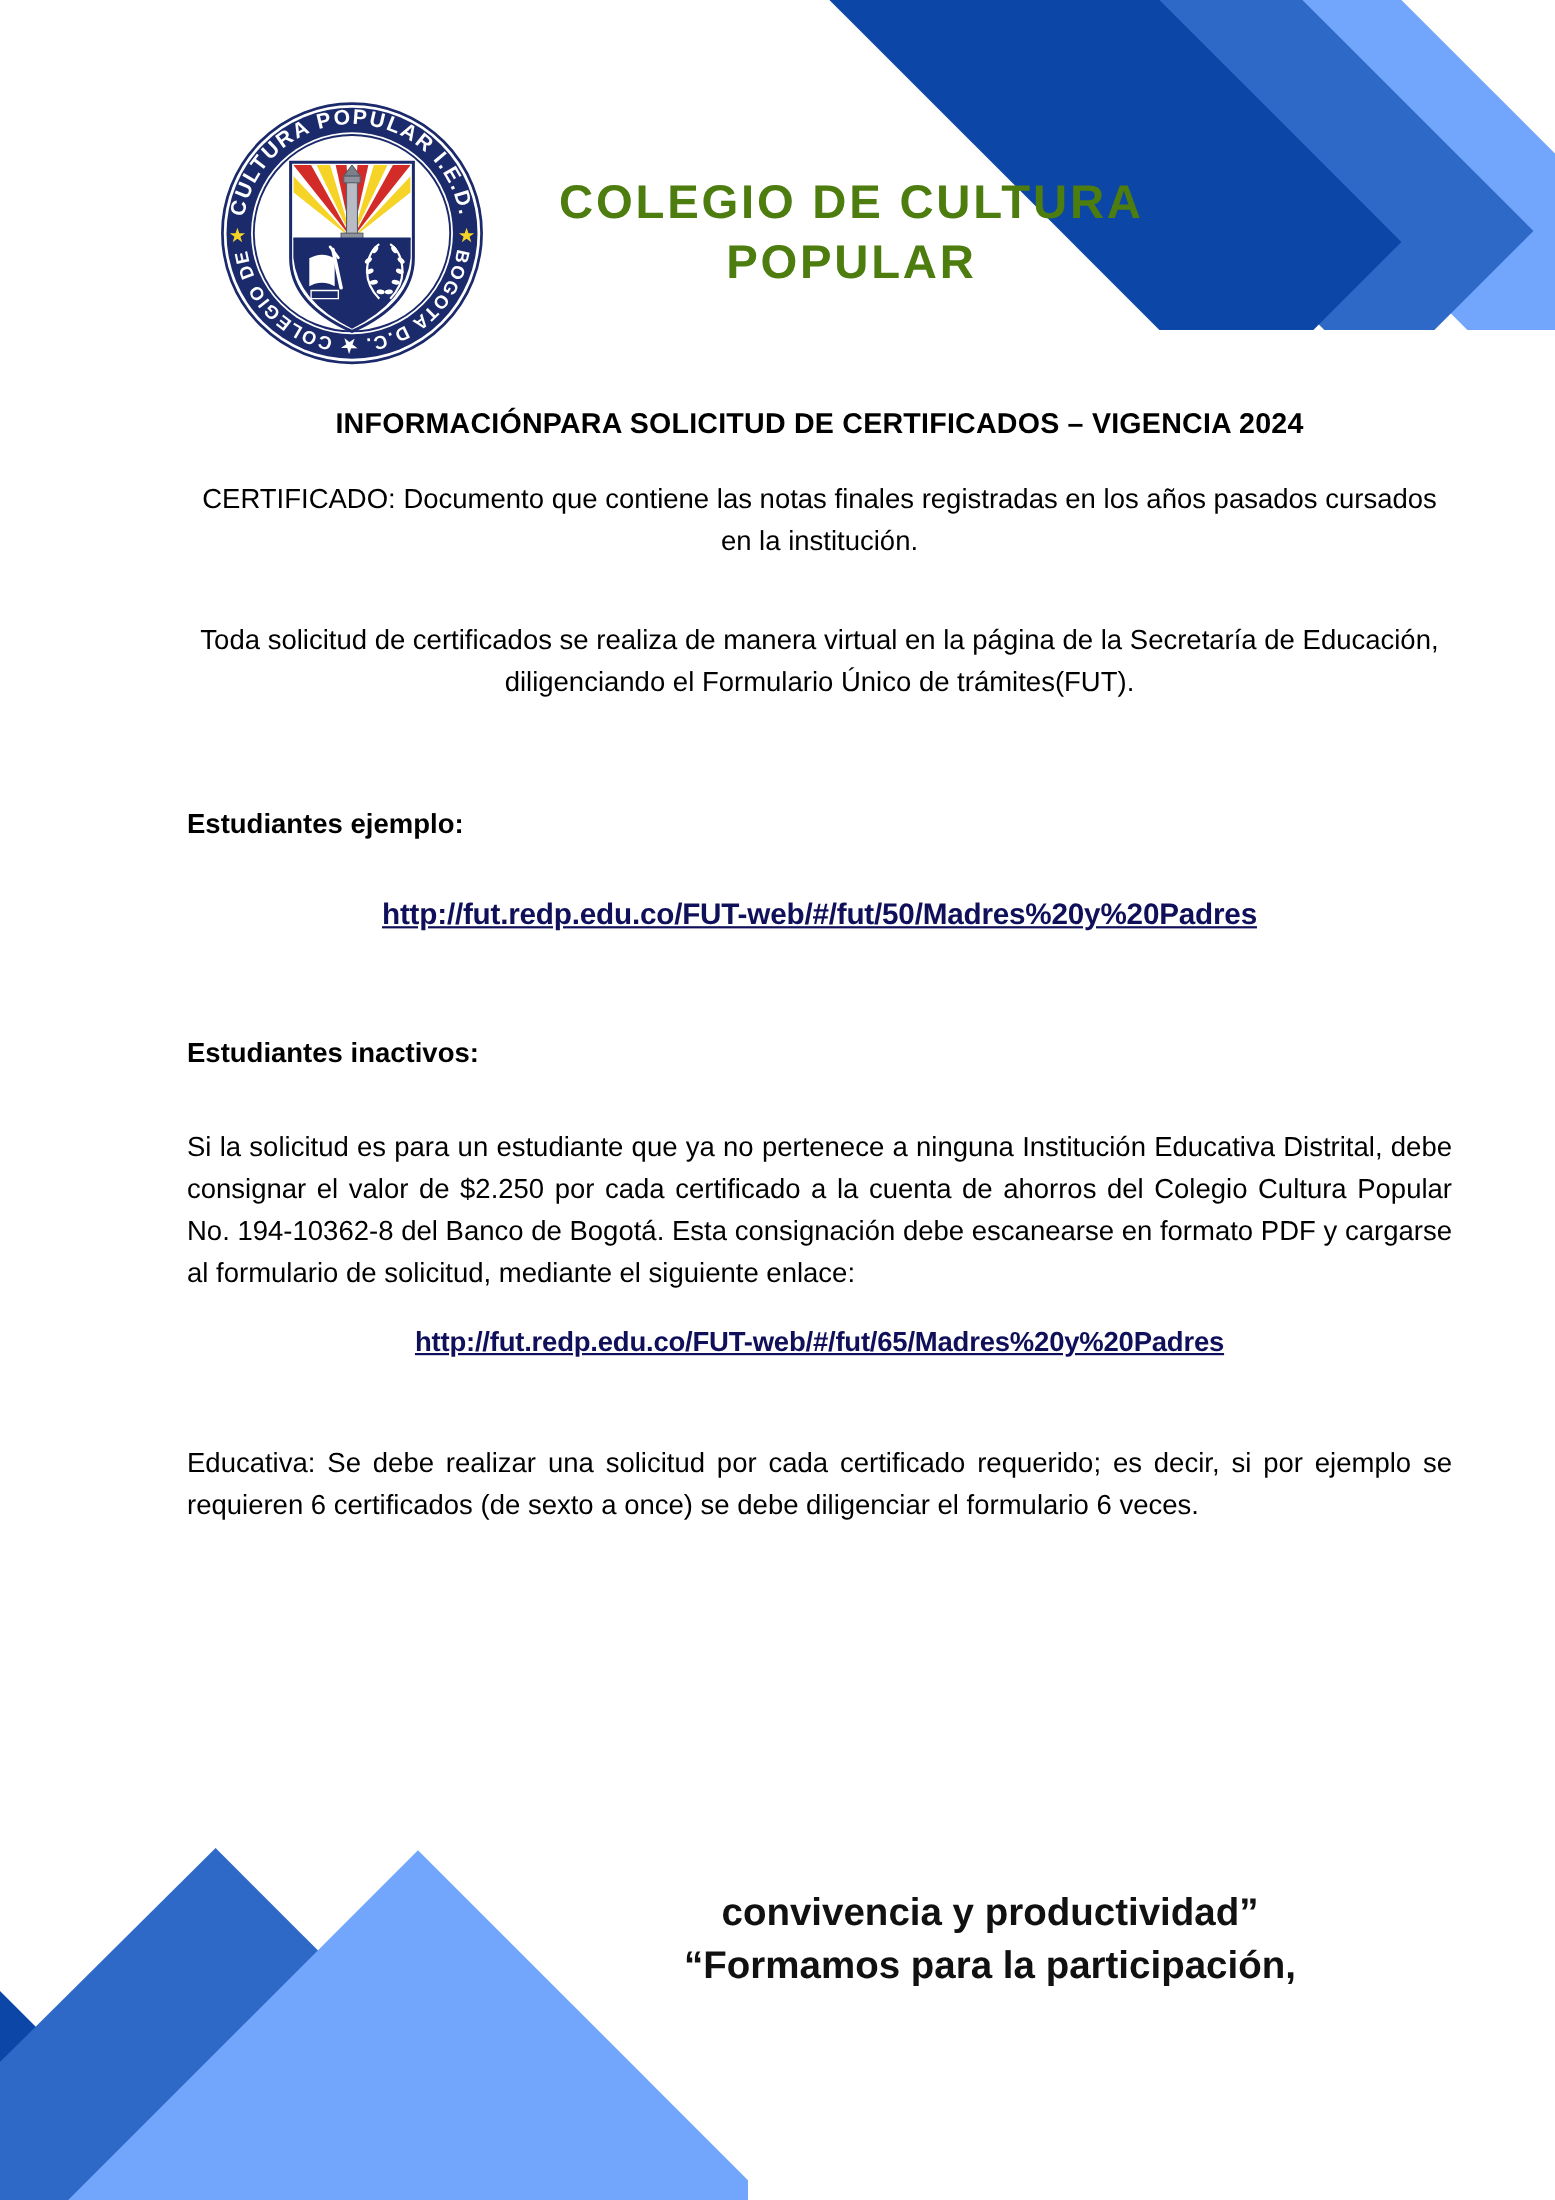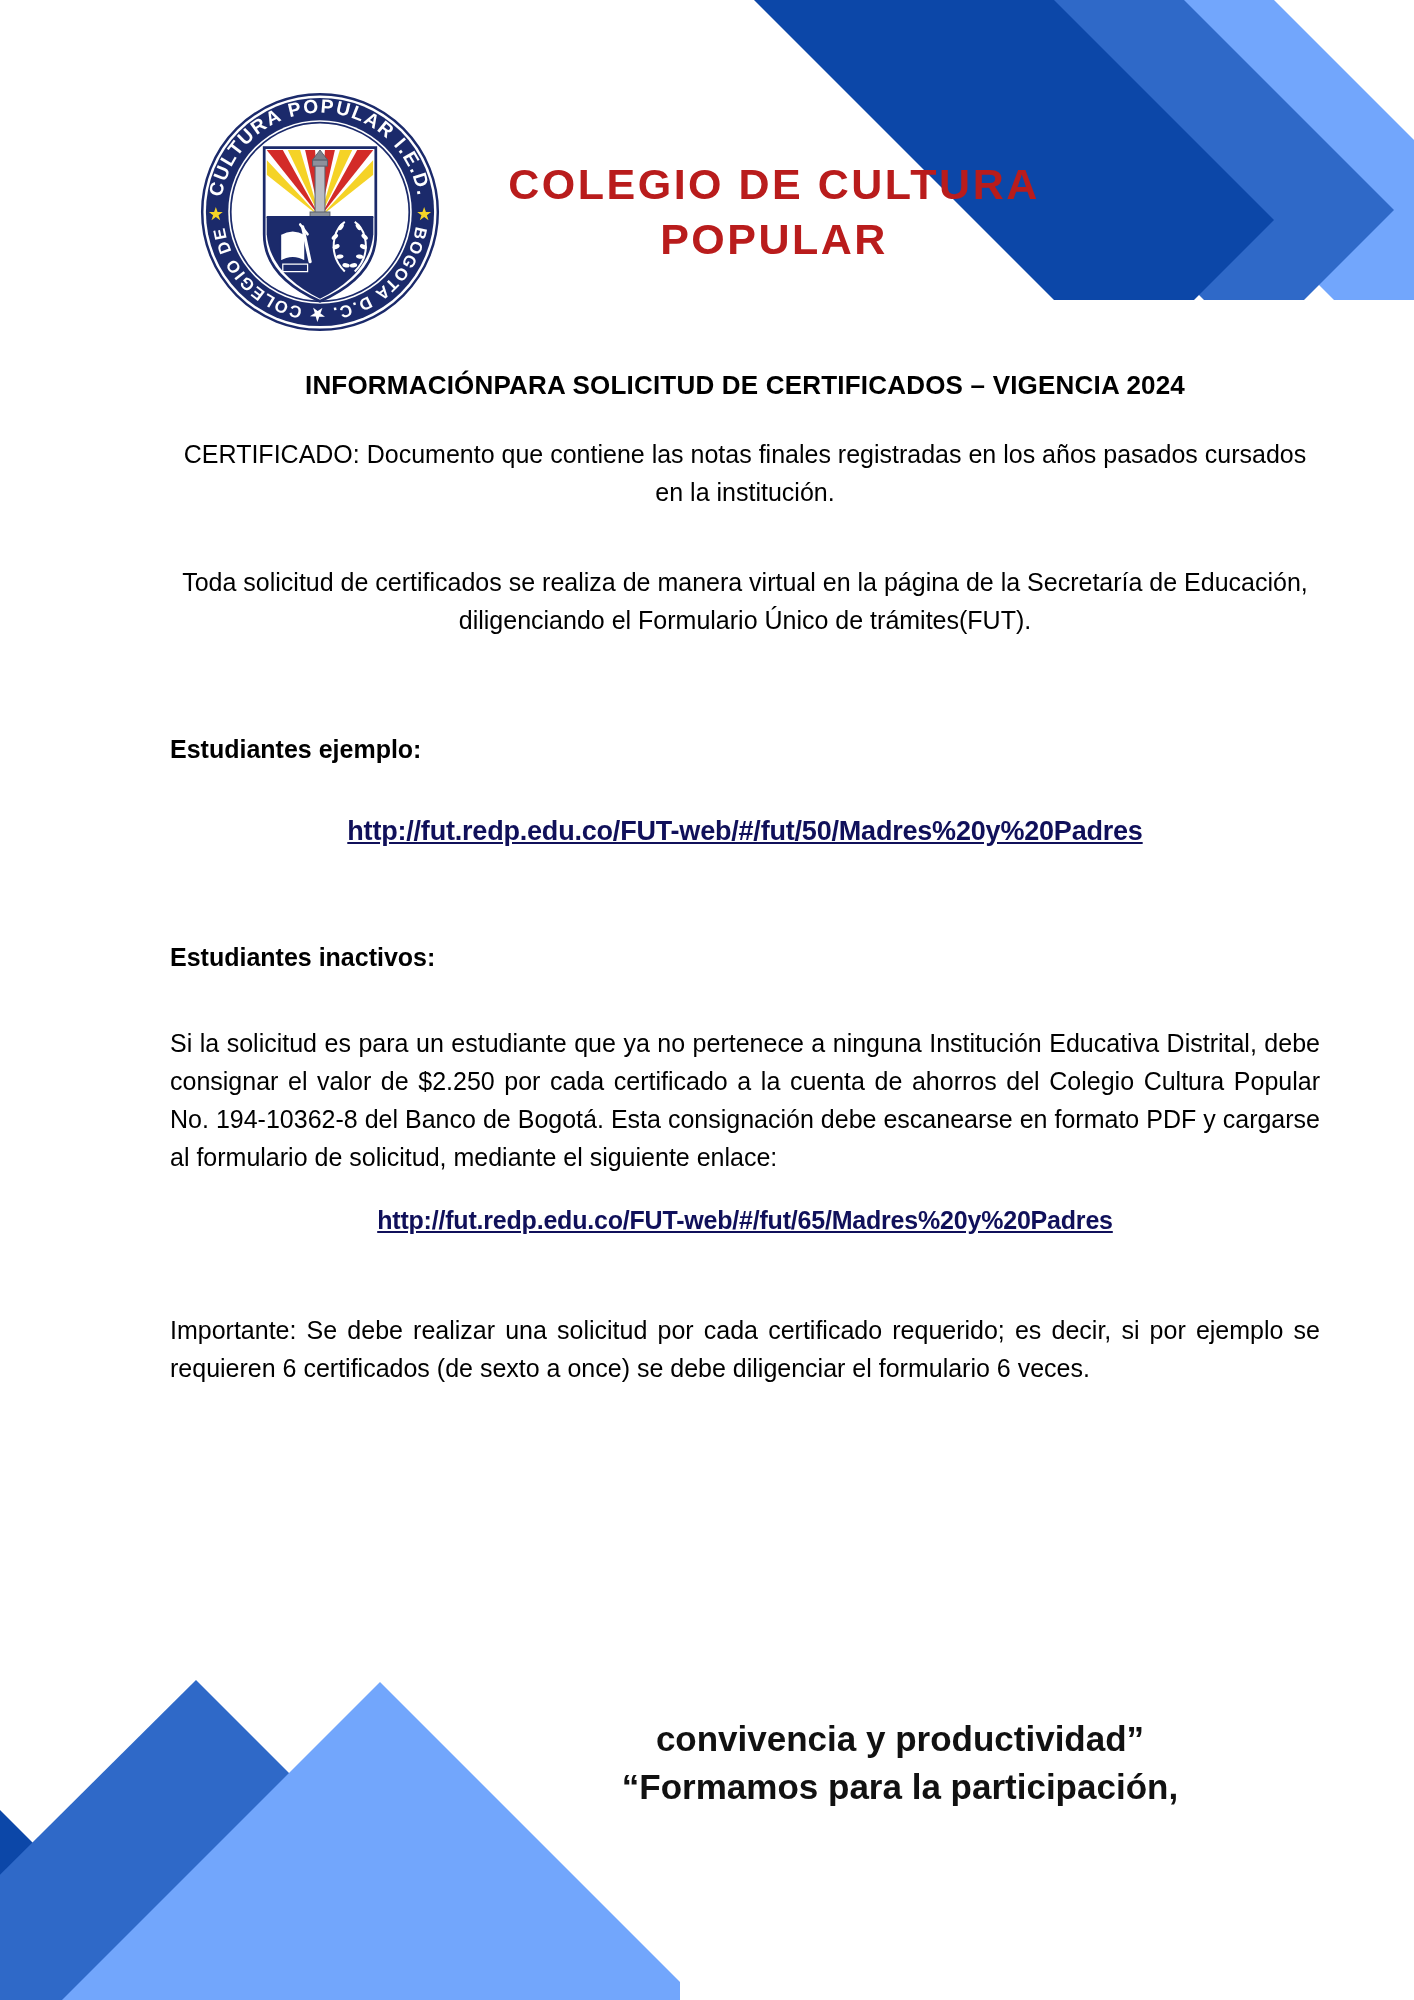--- a/index.html
+++ b/index.html
@@ -57,21 +57,21 @@
 
   .school-title {
     flex: 0 0 auto;
     width: 600px;
     margin-left: 30px;
     text-align: center;
     font-size: 43px;
     font-weight: bold;
     letter-spacing: 2.5px;
     line-height: 1.28;
-    color: #b91c1c;
+    color: #4d7c0f;
   }
 
   
   .content {
     position: absolute;
     top: 370px;
     left: 138px;
     width: 1150px;
     margin-left: 32px;
   }
@@ -254,21 +254,21 @@
     <div class="gap-md"></div>
 
     <p class="para para-just">Si la solicitud es para un estudiante que ya no pertenece a ninguna Institución Educativa Distrital, debe consignar el valor de $2.250 por cada certificado a la cuenta de ahorros del Colegio Cultura Popular No. 194-10362-8 del Banco de Bogotá. Esta consignación debe escanearse en formato PDF y cargarse al formulario de solicitud, mediante el siguiente enlace:</p>
 
     <div class="gap-sm"></div>
 
     <p class="link-line"><a class="doc-link doc-link-sm" href="#">http://fut.redp.edu.co/FUT-web/#/fut/65/Madres%20y%20Padres</a></p>
 
     <div class="gap-lg"></div>
 
-    <p class="para para-just"><span class="bold">Importante:</span><span> Se debe realizar una solicitud por cada certificado requerido; es decir, si por ejemplo se requieren 6 certificados (de sexto a once) se debe diligenciar el formulario 6 veces.</span></p>
+    <p class="para para-just"><span class="bold">Educativa:</span><span> Se debe realizar una solicitud por cada certificado requerido; es decir, si por ejemplo se requieren 6 certificados (de sexto a once) se debe diligenciar el formulario 6 veces.</span></p>
 
   </div>
 
   <div class="slogan">
     <div>convivencia y productividad”</div>
     <div>“Formamos para la participación,</div>
   </div>
 
 </div>
 

